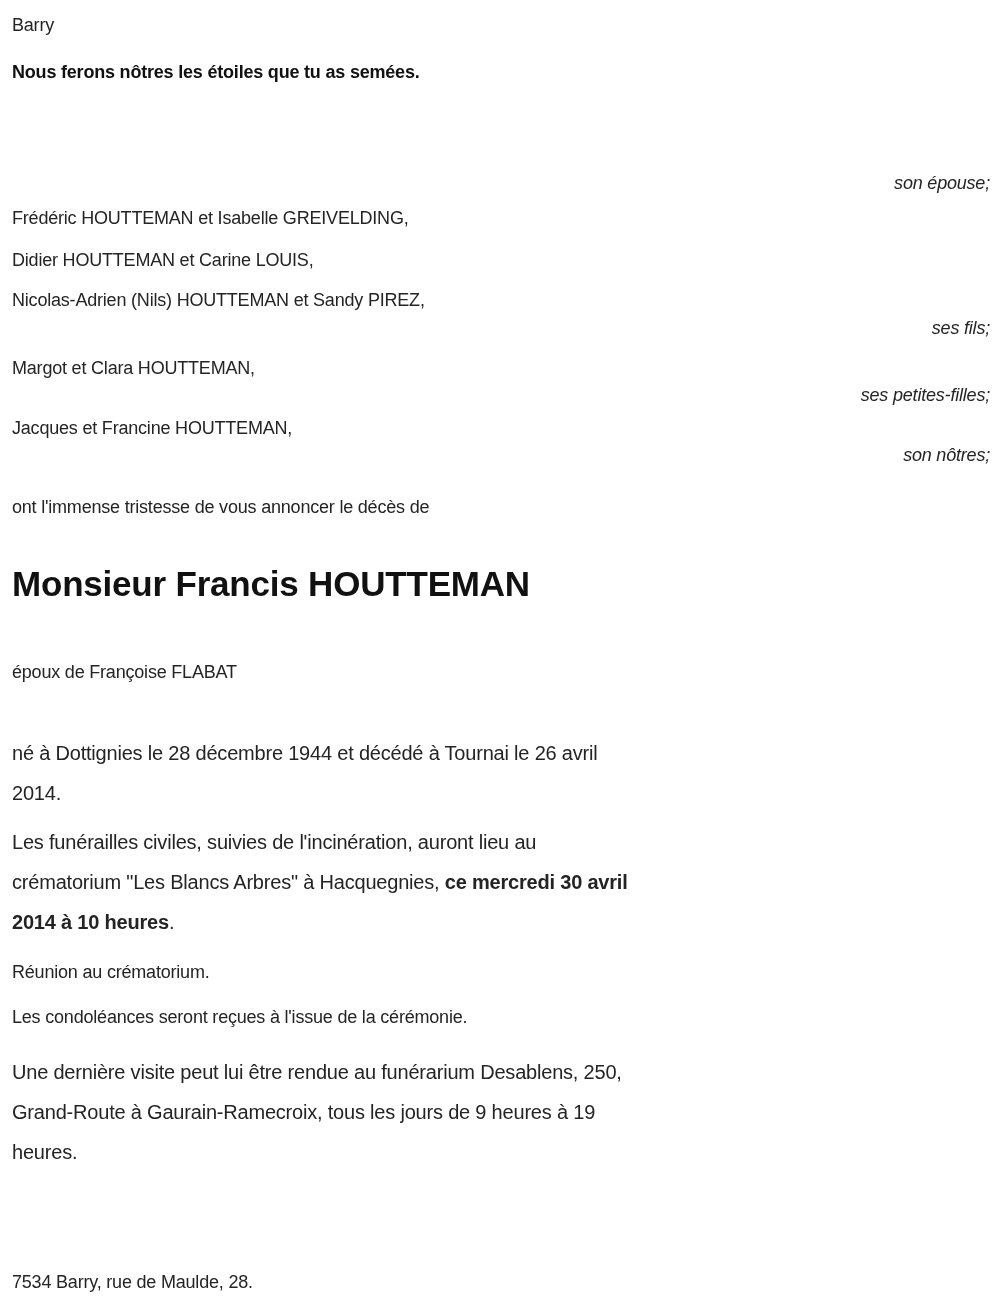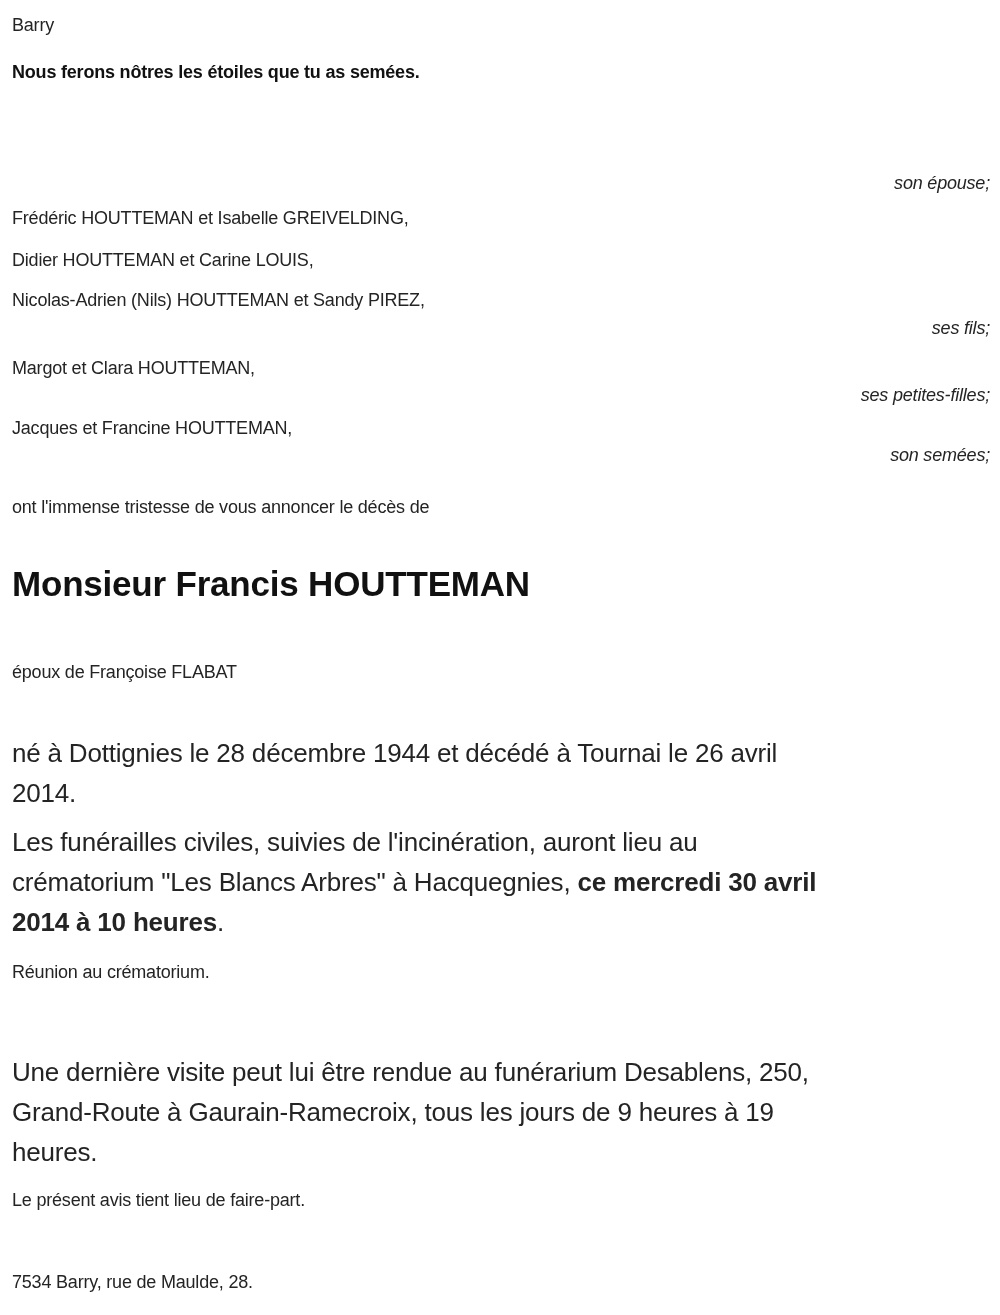--- a/index.html
+++ b/index.html
@@ -39,21 +39,21 @@
     color: #111111;
   }
   .deceased-title {
     font-size: 35px;
     line-height: 44px;
     font-weight: bold;
     color: #111111;
   }
   .para { position: absolute; left: 12px; }
   .para .pline {
-    font-size: 26px;
+    font-size: 20px;
     line-height: 40px;
     white-space: nowrap;
     letter-spacing: -0.2px;
   }
 </style>
 </head>
 <body>
 
 <div class="doc">
 
@@ -65,45 +65,45 @@
 
   <div class="line" style="top:198px">Frédéric HOUTTEMAN et Isabelle GREIVELDING,</div>
   <div class="line" style="top:240px">Didier HOUTTEMAN et Carine LOUIS,</div>
   <div class="line" style="top:280px">Nicolas-Adrien (Nils) HOUTTEMAN et Sandy PIREZ,</div>
   <div class="line relation" style="top:308px">ses fils;</div>
 
   <div class="line" style="top:348px">Margot et Clara HOUTTEMAN,</div>
   <div class="line relation" style="top:375px">ses petites-filles;</div>
 
   <div class="line" style="top:408px">Jacques et Francine HOUTTEMAN,</div>
-  <div class="line relation" style="top:435px">son semées;</div>
+  <div class="line relation" style="top:435px">son nôtres;</div>
 
   <div class="line" style="top:487px">ont l'immense tristesse de vous annoncer le décès de</div>
 
   <div class="line deceased-title" style="top:562px">Monsieur Francis HOUTTEMAN</div>
 
   <div class="line" style="top:652px">époux de Françoise FLABAT</div>
 
   <div class="para" style="top:733px">
     <div class="pline">né à Dottignies le 28 décembre 1944 et décédé à Tournai le 26 avril</div>
     <div class="pline">2014.</div>
   </div>
 
   <div class="para" style="top:822px">
     <div class="pline">Les funérailles civiles, suivies de l'incinération, auront lieu au</div>
     <div class="pline"><span>crématorium "Les Blancs Arbres" à Hacquegnies, </span><span class="bold">ce mercredi 30 avril</span></div>
     <div class="pline"><span class="bold">2014 à 10 heures</span><span>.</span></div>
   </div>
 
   <div class="line" style="top:952px">Réunion au crématorium.</div>
 
+  <div class="line" style="top:997px">Les condoléances seront reçues à l'issue de la cérémonie.</div>
 
   <div class="para" style="top:1052px">
     <div class="pline">Une dernière visite peut lui être rendue au funérarium Desablens, 250,</div>
     <div class="pline">Grand-Route à Gaurain-Ramecroix, tous les jours de 9 heures à 19</div>
     <div class="pline">heures.</div>
   </div>
 
-  <div class="line" style="top:1180px">Le présent avis tient lieu de faire-part.</div>
 
   <div class="line" style="top:1262px">7534 Barry, rue de Maulde, 28.</div>
 
 </div>
 
 </body></html>

